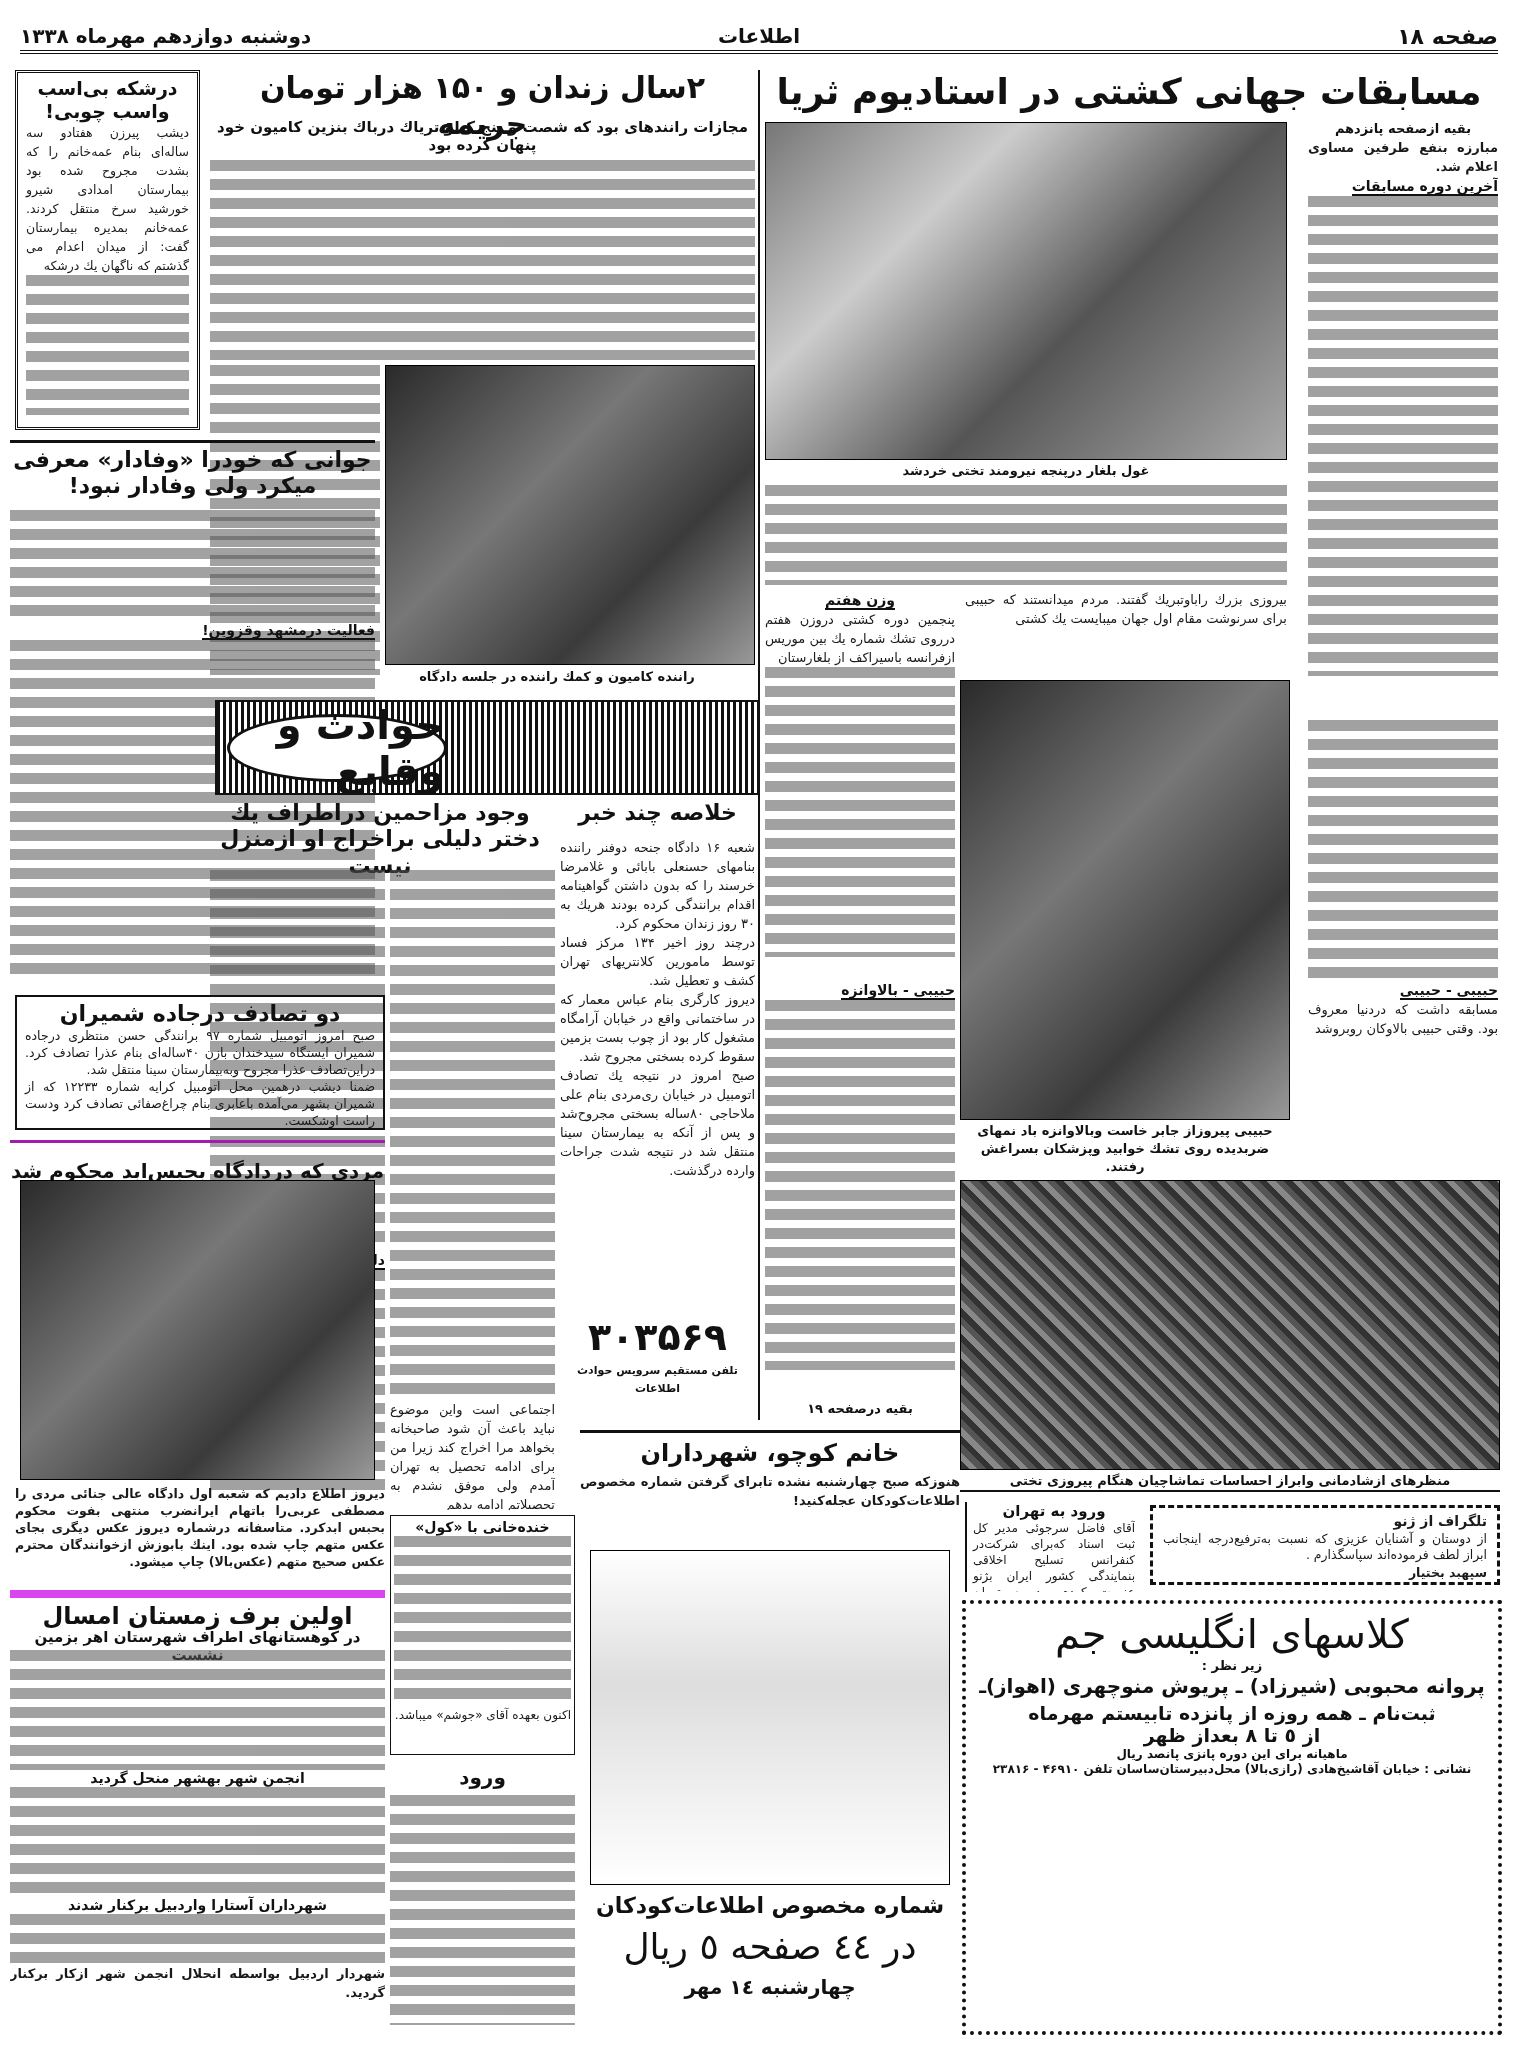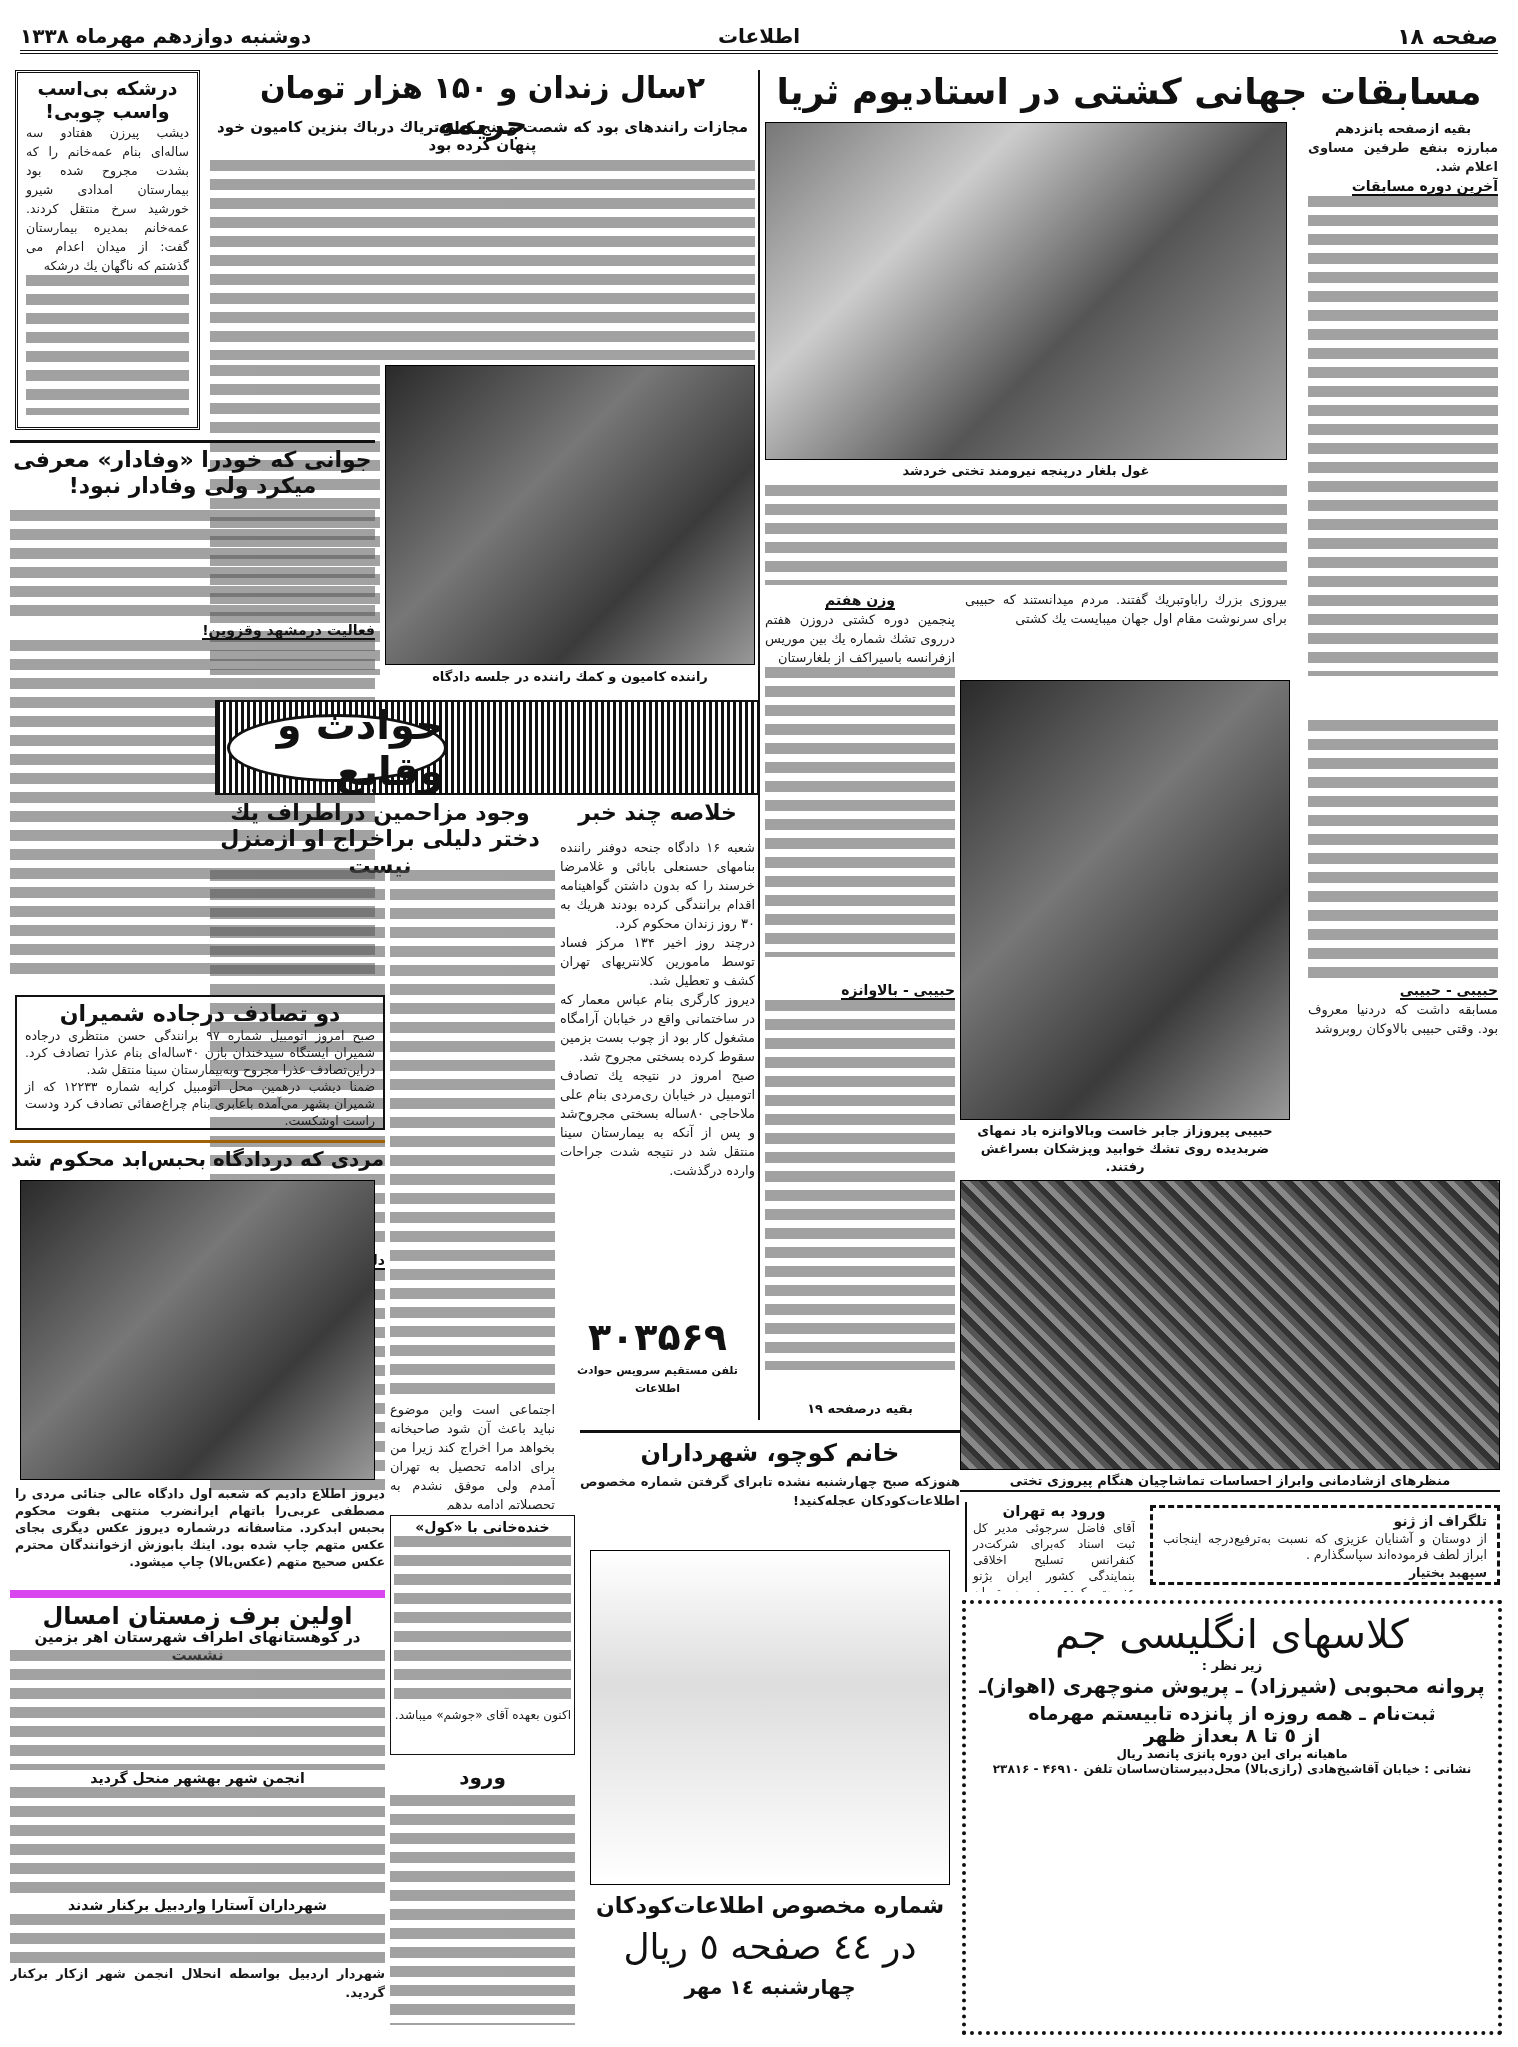--- a/index.html
+++ b/index.html
@@ -77,21 +77,21 @@
 <div class="abs caption" style="top:1400px; left:760px; width:200px;">بقیه درصفحه ۱۹</div>
 
 <div class="abs rule-v" style="top:70px; left:758px; height:1350px;"></div>
 
 <div class="abs hl" style="top:70px; left:210px; width:545px; font-size:30px;">۲سال زندان و ۱۵۰ هزار تومان جریمه</div>
 <div class="abs hl" style="top:118px; left:210px; width:545px; font-size:15px;">مجازات رانندهای بود که شصت و پنج کیلو تریاك درباك بنزین کامیون خود پنهان کرده بود</div>
 <div class="abs col" style="top:160px; left:210px; width:545px; height:200px;">
   <div class="body filler" style="height:200px;">.</div>
 </div>
 <div class="abs photo" style="top:365px; left:385px; width:370px; height:300px;"></div>
-<div class="abs caption" style="top:668px; left:385px; width:370px;">راننده کامیون و کمك راننده در جلسه دادگاه</div>
+<div class="abs caption" style="top:668px; left:372px; width:370px;">راننده کامیون و کمك راننده در جلسه دادگاه</div>
 <div class="abs col" style="top:365px; left:210px; width:170px; height:320px;">
   <div class="body filler" style="height:310px;">.</div>
 </div>
 
 <div class="abs orn col" style="top:70px; left:15px; width:185px; height:360px; padding:4px 8px;">
   <div class="hl" style="font-size:19px;">درشکه بی‌اسب واسب چوبی!</div>
   <div class="body" style="font-size:12.5px;">دیشب پیرزن هفتادو سه ساله‌ای بنام عمه‌خانم را که بشدت مجروح شده بود بیمارستان امدادی شیرو خورشید سرخ منتقل کردند. عمه‌خانم بمدیره بیمارستان گفت: از میدان اعدام می گذشتم که ناگهان یك درشکه</div>
   <div class="body filler" style="height:140px;">.</div>
 </div>
 
@@ -126,21 +126,21 @@
 </div>
 <div class="abs hl" style="top:1315px; left:560px; width:195px; font-size:38px; letter-spacing:4px;">۳۰۳۵۶۹</div>
 <div class="abs caption" style="top:1362px; left:560px; width:195px; font-size:11px;">تلفن مستقیم سرویس حوادث اطلاعات</div>
 
 <div class="abs col" style="top:995px; left:15px; width:370px; height:135px; border:2px solid #111; padding:4px 8px;">
   <div class="hl" style="font-size:22px;">دو تصادف درجاده شمیران</div>
   <div class="body" style="font-size:12.5px; line-height:17px;">صبح امروز اتومبیل شماره ۹۷ برانندگی حسن منتظری درجاده شمیران ایستگاه سیدخندان بازن ۴۰ساله‌ای بنام عذرا تصادف کرد. دراین‌تصادف عذرا مجروح وبه‌بیمارستان سینا منتقل شد.</div>
   <div class="body" style="font-size:12.5px; line-height:17px;">ضمنا دیشب درهمین محل اتومبیل کرایه شماره ۱۲۲۳۳ که از شمیران بشهر می‌آمده باعابری بنام چراغ‌صفائی تصادف کرد ودست راست اوشکست.</div>
 </div>
 
-<div class="abs hl" style="top:1140px; left:10px; width:375px; font-size:20px; border-top:3px solid #a16207; padding-top:4px;">مردی که دردادگاه بحبس‌ابد محکوم شد</div>
+<div class="abs hl" style="top:1140px; left:10px; width:375px; font-size:20px; border-top:3px solid #a21caf; padding-top:16px;">مردی که دردادگاه بحبس‌ابد محکوم شد</div>
 <div class="abs photo" style="top:1180px; left:20px; width:355px; height:300px;"></div>
 <div class="abs col" style="top:1485px; left:15px; width:370px; height:90px;">
   <div class="body" style="font-size:12.5px; line-height:17px; font-weight:bold;">دیروز اطلاع دادیم که شعبه اول دادگاه عالی جنائی مردی را مصطفی عربی‌را باتهام ایرانضرب منتهی بفوت محکوم بحبس ابدکرد. متاسفانه درشماره دیروز عکس دیگری بجای عکس متهم چاپ شده بود. اینك بابوزش ازخوانندگان محترم عکس صحیح متهم (عکس‌بالا) چاپ میشود.</div>
 </div>
 
 <div class="abs hl" style="top:1590px; left:10px; width:375px; font-size:24px; border-top:8px solid #d946ef; padding-top:4px;">اولین برف زمستان امسال</div>
 <div class="abs hl" style="top:1628px; left:10px; width:375px; font-size:15px;">در کوهستانهای اطراف شهرستان اهر بزمین نشست</div>
 <div class="abs col" style="top:1650px; left:10px; width:375px; height:380px;">
   <div class="body filler" style="height:120px;">.</div>
   <div class="hl" style="font-size:14px;">انجمن شهر بهشهر منحل گردید</div>

